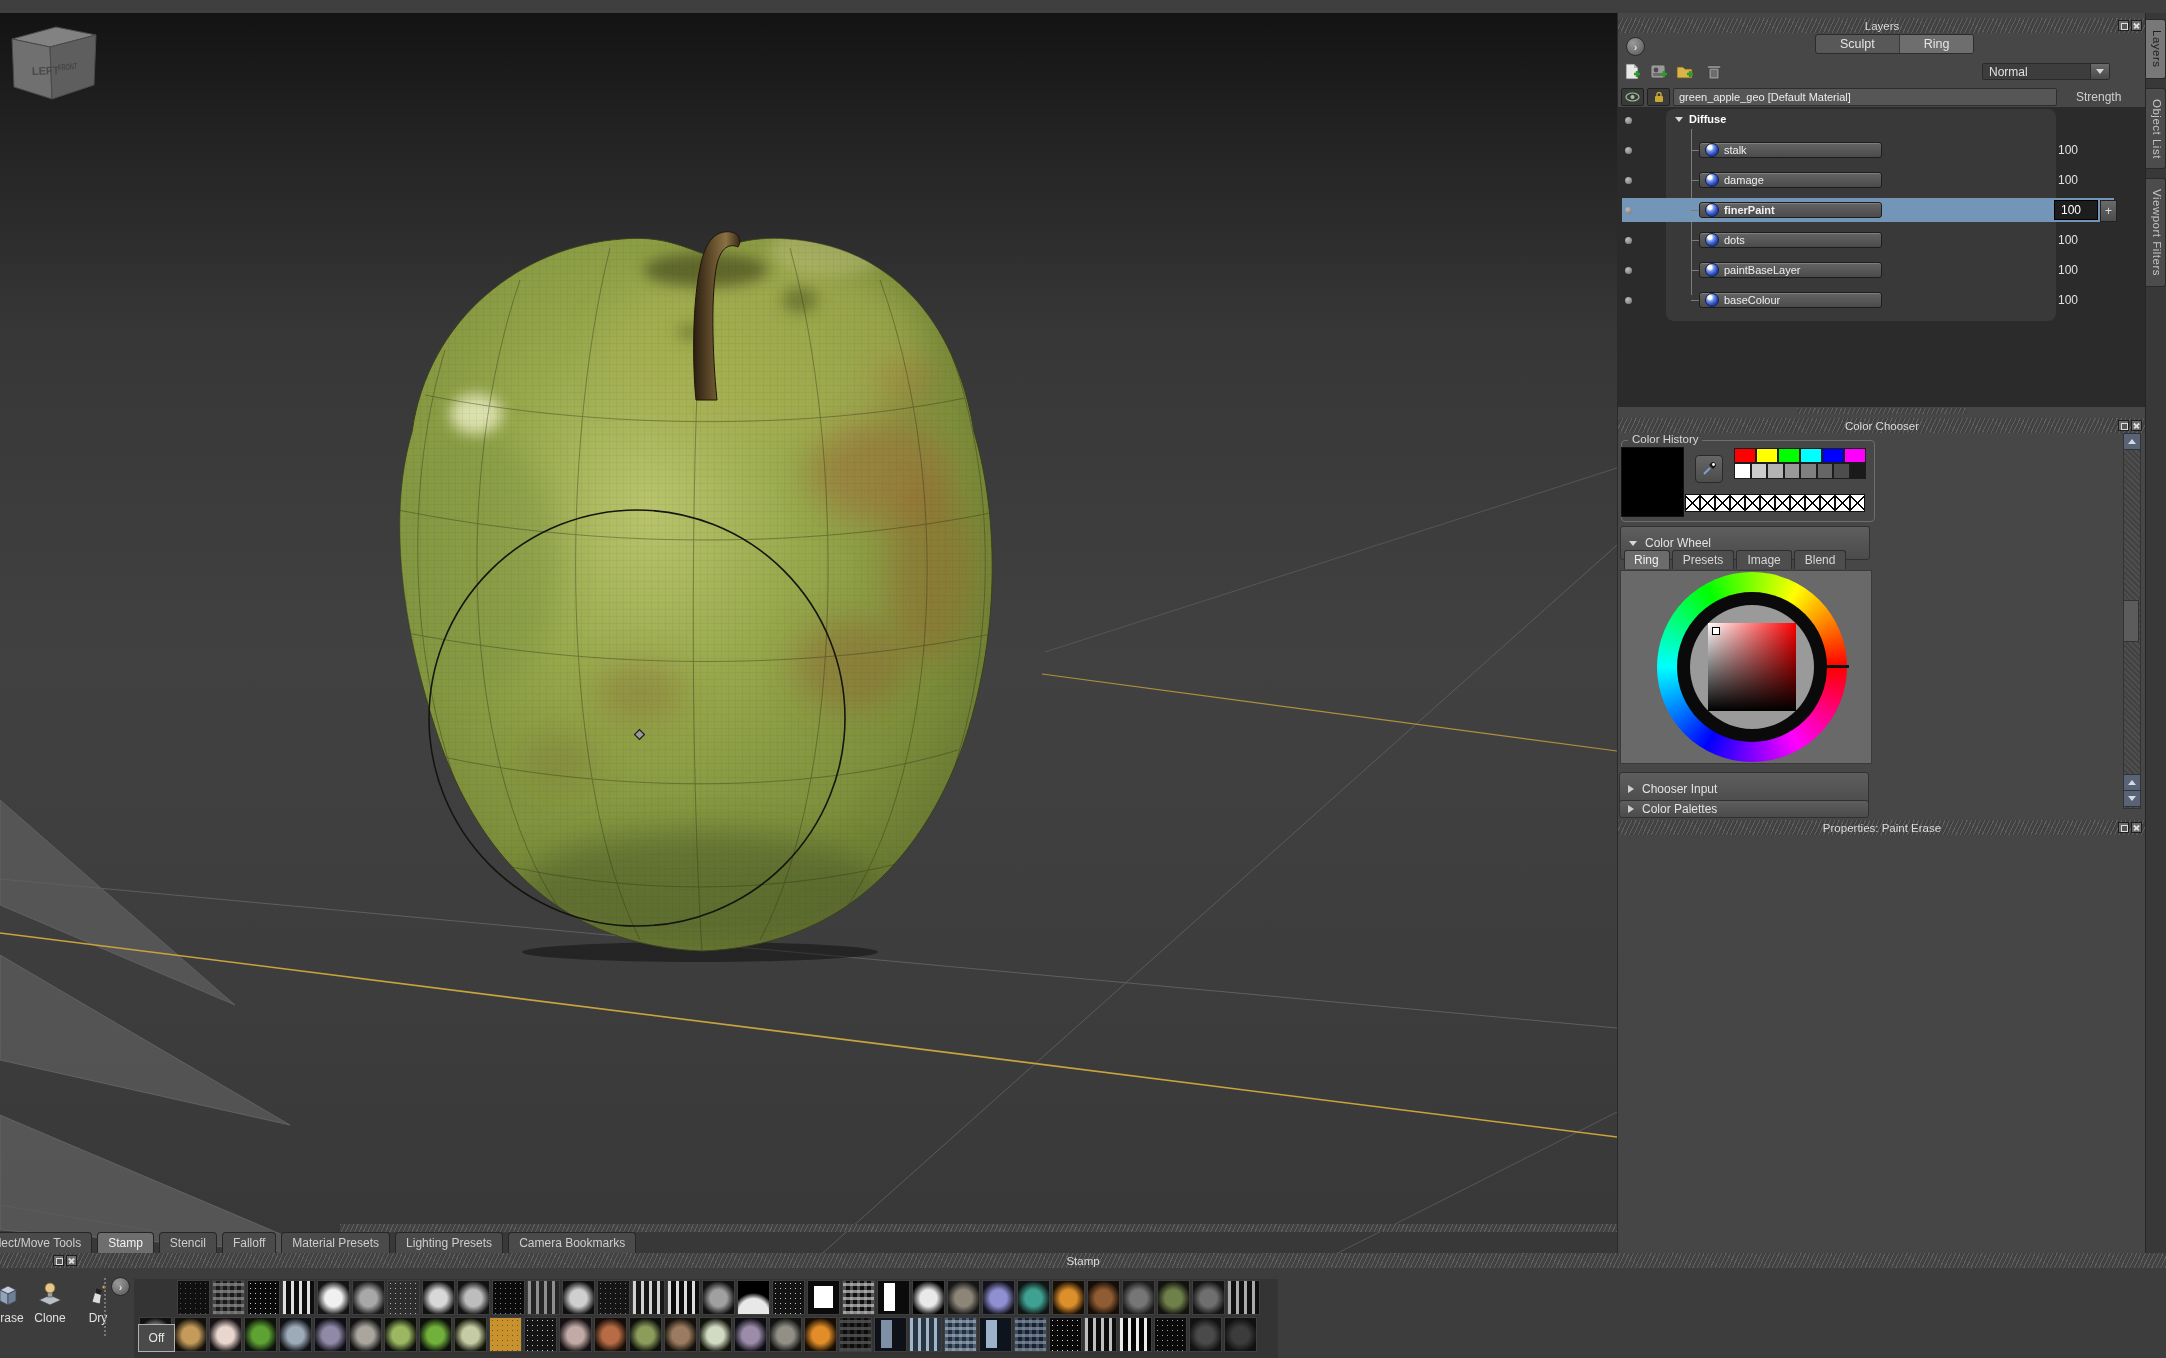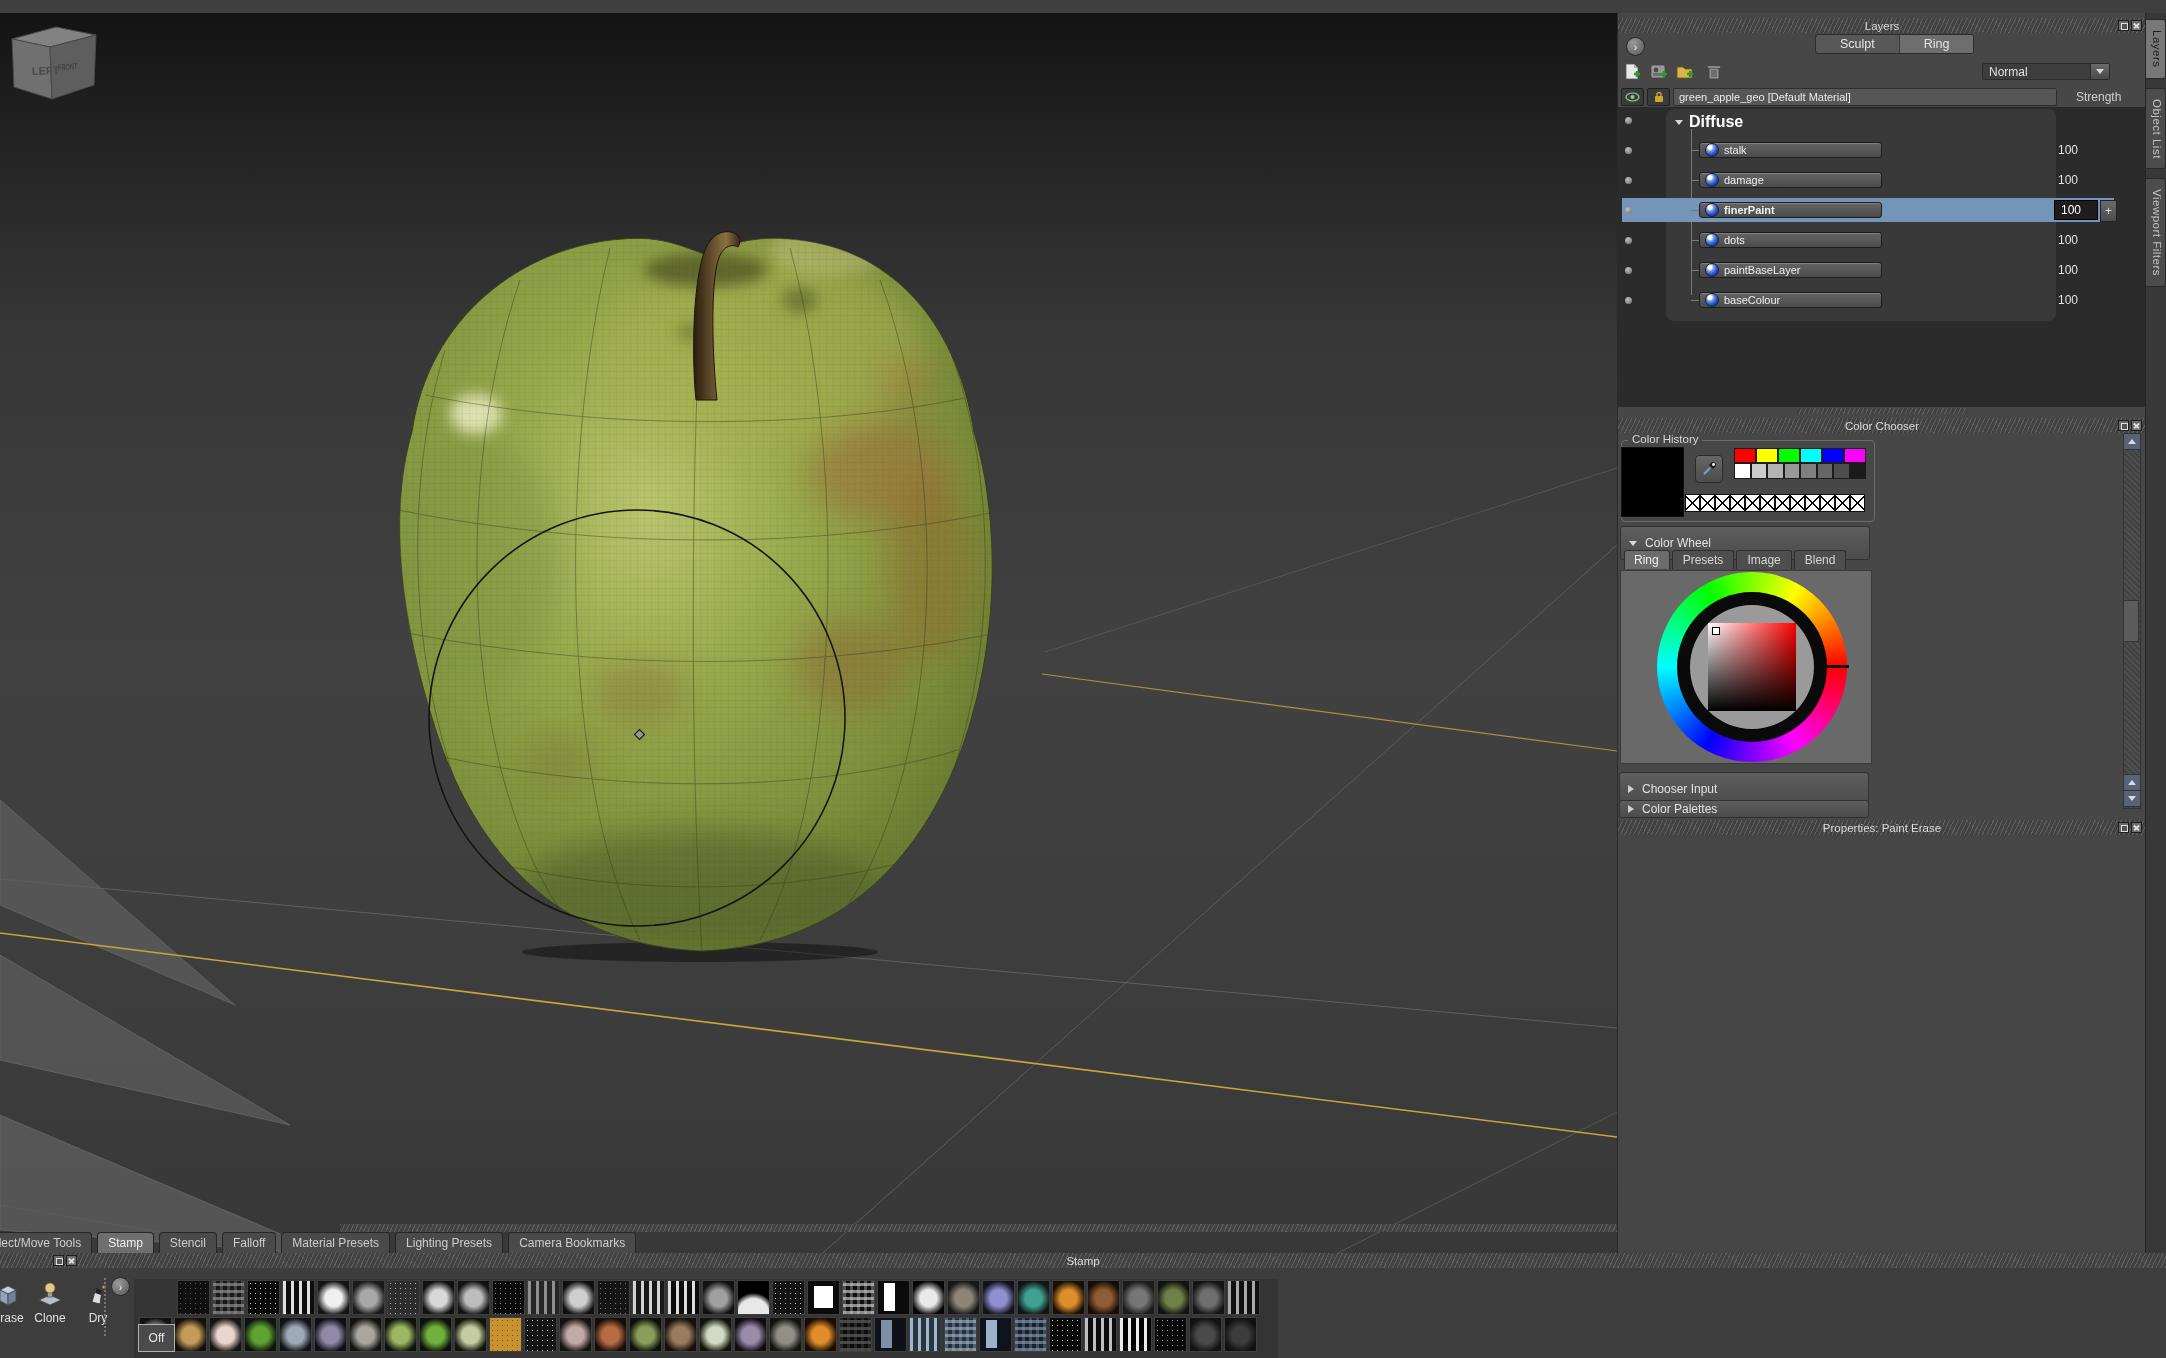--- a/index.html
+++ b/index.html
@@ -269,21 +269,21 @@
             <path d="M 4 5 v -1.5 a 2 2 0 0 1 4 0 V 5" fill="none" stroke="#c8a832" stroke-width="1.4"></path>
           </svg>
       </span>
       <span class="namefield" style="width:372px;">green_apple_geo [Default Material]</span>
       <span style="color:#cfcfcf;font-size:12px;padding-left:16px;">Strength</span>
     </div>
 
     <div id="layer-list" class="abs">
       <div id="layer-tree"></div>
       <div id="layer-rows">
-          <div class="abs" style="left: 57px; top: 6px; display: flex; align-items: center; gap: 6px; color: rgb(255, 255, 255); font-weight: bold; font-size: 16px;">
+          <div class="abs" style="left: 57px; top: 6px; display: flex; align-items: center; gap: 6px; color: rgb(255, 255, 255); font-weight: bold; font-size: 11px;">
             <div class="tri-d"></div>
             <div>Diffuse</div>
           </div>
           <div class="abs vdot" style="left: 7px; top: 10px;"></div>
           <div class="abs branch" style="left: 73px; top: 22px; width: 1px; height: 166px;"></div>
           <div class="abs vdot" style="left: 7px; top: 40px;"></div>
           <div class="abs branch" style="left: 73px; top: 43px; width: 8px; height: 1px;"></div>
           <div class="abs pill" style="left: 81px; top: 35px;">
             <div class="sphere"></div>
             <div>stalk</div>

